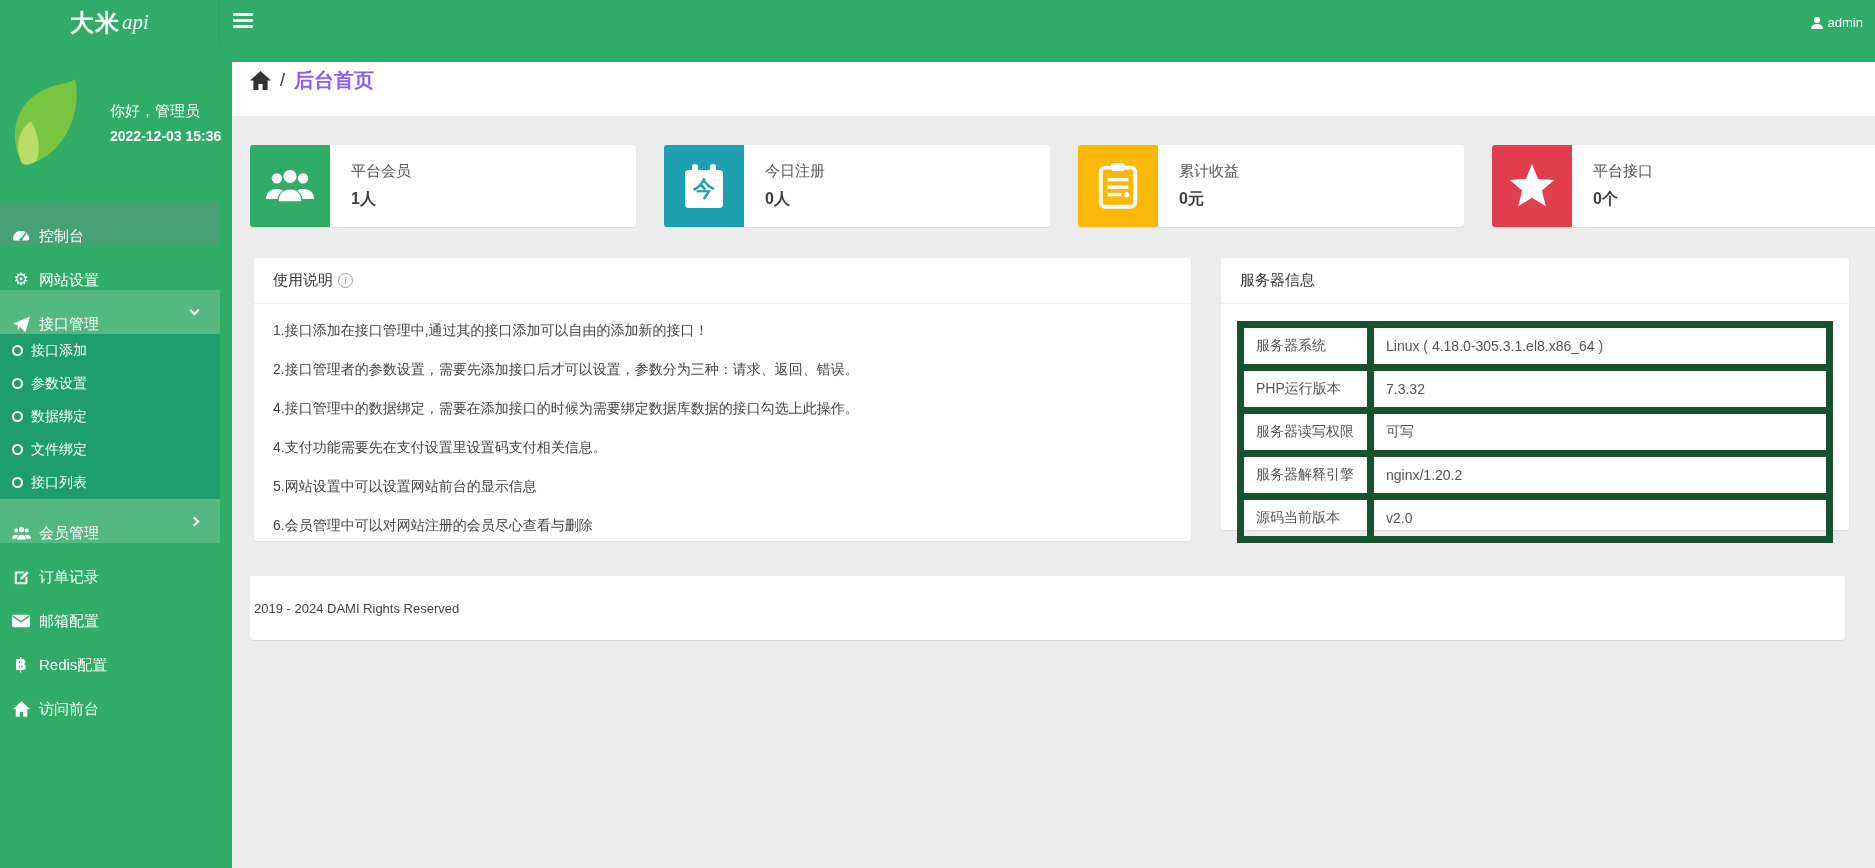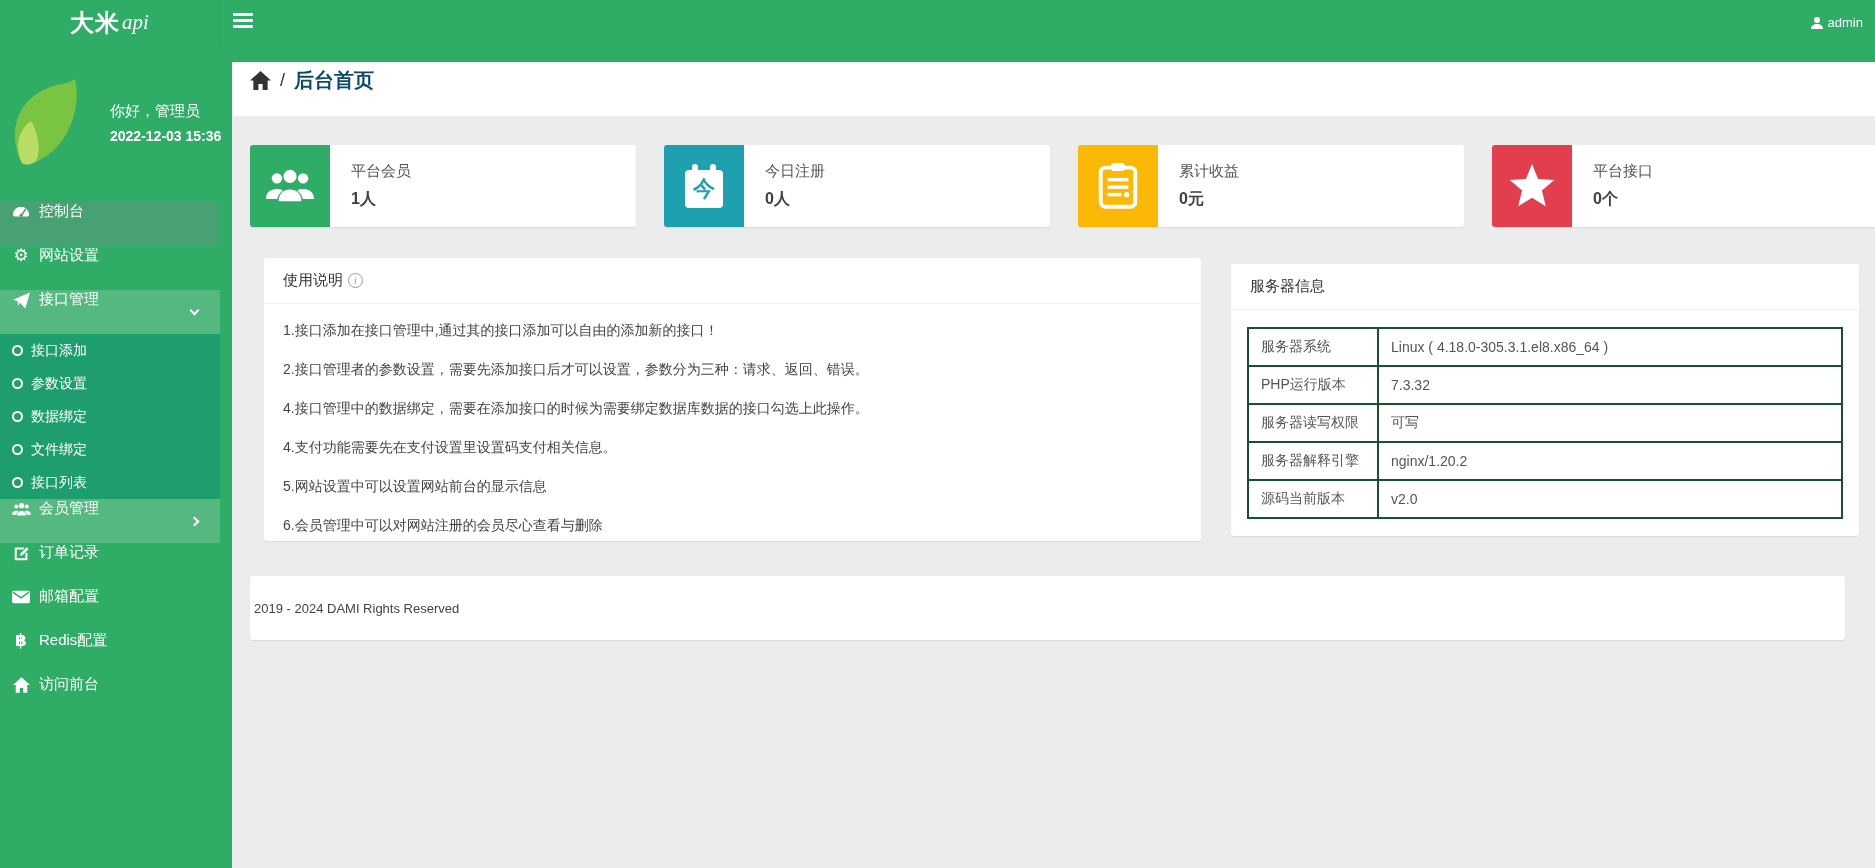--- a/index.html
+++ b/index.html
@@ -17,64 +17,64 @@
   .topbar-user svg { margin-right:4px; }
 
   
   .sidebar { position:absolute; top:45px; left:0; width:232px; height:823px; background:#2FAC66; overflow:hidden; z-index:4; }
   .profile { position:relative; height:157px; }
   .leaf { position:absolute; left:8px; top:26px; }
   .p-text { position:absolute; left:110px; top:57px; width:130px; color:#fff; white-space:nowrap; }
   .p-hello { font-size:15px; }
   .p-time { font-size:14px; font-weight:bold; margin-top:7px; }
   .menu { position:absolute; top:157px; left:0; width:220px; }
-  .mi { height:44px; display:flex; align-items:flex-start; padding-left:10px; color:#fff; font-size:15px; cursor:pointer; position:relative; }
+  .mi { height:44px; display:flex; align-items:flex-end; padding-left:10px; color:#fff; font-size:15px; cursor:pointer; position:relative; }
   .mi .ico { width:22px; height:20px; display:flex; align-items:center; justify-content:center; margin-right:7px; font-size:17px; line-height:20px; }
   .mi.muted { background:#48A173; }
   .mi.open { background:#56B881; }
   .chev { position:absolute; right:22px; width:7px; height:7px; border-right:2px solid #fff; border-bottom:2px solid #fff; }
   .chev.down { transform:rotate(45deg); top:17px; }
   .chev.right { transform:rotate(-45deg); top:19px; }
   .submenu { background:#1E9E6F; }
   .smi { height:33px; display:flex; align-items:center; padding-left:12px; color:#fff; font-size:14px; cursor:pointer; }
   .smi .circ { width:11px; height:11px; border:2px solid #fff; border-radius:50%; margin-right:8px; flex:none; }
 
   
   .crumb { position:absolute; left:220px; top:45px; width:1655px; height:71px; background:#fff; display:flex; align-items:center; padding-left:30px; }
   .crumb .sep { margin:0 9px; font-size:18px; color:#333; }
-  .crumb .page { font-size:20px; font-weight:bold; color:#0c4a6e; }
+  .crumb .page { font-size:20px; font-weight:bold; color:#8b5cf6; }
 
   
   .cards { position:absolute; left:250px; top:145px; display:flex; }
   .card { width:386px; height:82px; background:#fff; border-radius:3px; margin-right:28px; display:flex; box-shadow:0 1px 1px rgba(0,0,0,.08); overflow:hidden; }
   .card:last-child { margin-right:0; }
   .card .cicon { width:80px; height:82px; flex:none; display:flex; align-items:center; justify-content:center; }
   .c-green { background:#2FAC66; }
   .c-teal  { background:#1FA0AF; }
   .c-yellow{ background:#FCB807; }
   .c-red   { background:#E23E4E; }
   .card .ctext { padding:17px 0 0 21px; }
   .card .ctitle { font-size:15px; color:#555; }
   .card .cvalue { font-size:16px; font-weight:bold; color:#404040; margin-top:8px; }
   .cal-glyph { position:relative; width:38px; height:44px; }
   .cal-body { position:absolute; left:0; top:6px; width:38px; height:38px; background:#fff; border-radius:4px; display:flex; align-items:center; justify-content:center; font-size:22px; font-weight:bold; color:#1FA0AF; }
   .cal-tab { position:absolute; top:0; width:6px; height:11px; background:#fff; border-radius:3px; }
 
   
-  .panels { position:absolute; left:264px; top:258px; display:flex;align-items:center; }
+  .panels { position:absolute; left:254px; top:258px; display:flex; }
   .panel { background:#fff; border-radius:3px; box-shadow:0 1px 1px rgba(0,0,0,.08); }
   .panel-hd { height:46px; display:flex; align-items:center; padding-left:19px; font-size:15px; color:#333; border-bottom:1px solid #F0F0F0; }
   .usage { width:937px; height:283px; margin-right:30px; }
   .info-i { width:15px; height:15px; border:1px solid #9a9a9a; border-radius:50%; color:#9a9a9a; font-size:10px; font-family:"Liberation Serif","DejaVu Serif",serif; display:flex; align-items:center; justify-content:center; margin-left:5px; font-style:italic; }
   .usage-body { padding:16px 20px 0 19px; }
   .usage-body p { font-size:14px; color:#444; line-height:20px; margin-bottom:19px; }
   .server { width:628px; height:272px; }
   .server-body { padding:17px 16px 0 16px; }
   table.srv { width:100%; border-collapse:collapse; }
-  table.srv td { border:2px solid #14532d; font-size:14px; color:#555; padding:9px 12px; height:20px; }
+  table.srv td { border:7px solid #14532d; font-size:14px; color:#555; padding:9px 12px; height:20px; }
   table.srv td.lbl { width:130px; }
   td.ok { color:#28A745; }
 
   
   .footerbar { position:absolute; left:250px; top:576px; width:1595px; height:64px; background:#fff; border-radius:3px; box-shadow:0 1px 1px rgba(0,0,0,.08); display:flex; align-items:center; padding-left:4px; font-size:13px; color:#444; }
 </style>
 </head>
 <body>
 
 <div class="topbar">

